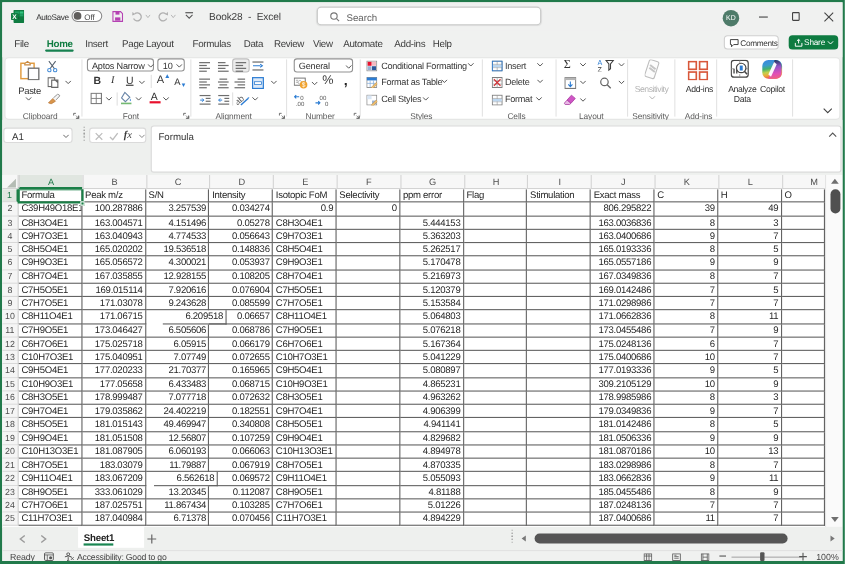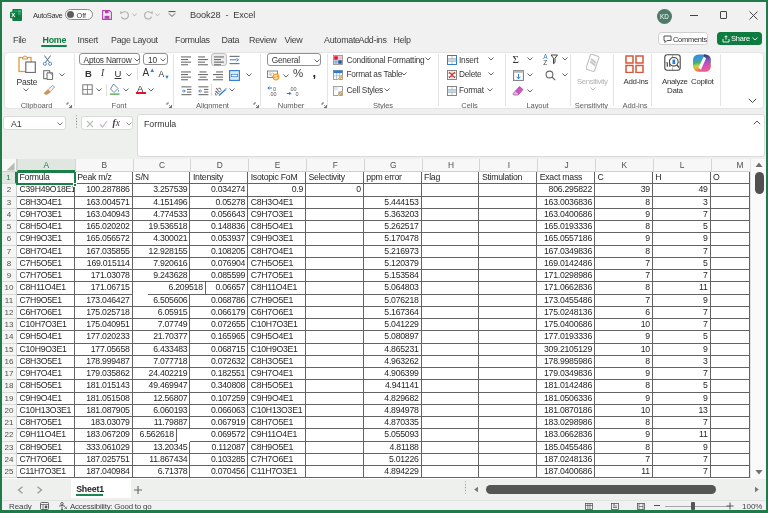--- a/index.html
+++ b/index.html
@@ -69,37 +69,44 @@
         <path d="M10.5 0.8 L8.1 3.4 L10.8 4.6 Z" fill="#b0b0b0"></path>
  </svg>
  <svg class="abs" style="left:153px;top:10.5px" width="5" height="4" viewBox="0 0 5 4">
         <path d="M0.5 0.5 L2.5 3 L4.5 0.5" fill="none" stroke="#b5b5b5" stroke-width="0.9"></path>
       </svg>
  <svg class="abs" style="left:166px;top:9px" width="8" height="7" viewBox="0 0 8 7">
         <rect x="0.5" y="0" width="7" height="1.1" fill="#5a5a5a"></rect>
         <path d="M1 2.5 L4 5.5 L7 2.5" fill="none" stroke="#5a5a5a" stroke-width="1"></path>
       </svg>
  <div class="abs" style="left:188px;top:7.5px;font-size:9.2px;color:#3b3b3b;letter-spacing:-0.1px;">Book28&nbsp;&nbsp;-&nbsp;&nbsp;Excel</div>
+ <div class="abs" style="left:286px;top:4px;width:204px;height:17px;background:#fff;border:1px solid #c9cac9;border-radius:4px;box-shadow:0 0.5px 1px rgba(0,0,0,0.08);">
+   <svg class="abs" style="left:11px;top:4px" width="9" height="9" viewBox="0 0 9 9">
+          <circle cx="3.6" cy="3.6" r="2.9" fill="none" stroke="#757575" stroke-width="1"></circle>
+          <line x1="5.9" y1="5.9" x2="8.3" y2="8.3" stroke="#757575" stroke-width="1"></line>
+        </svg>
+   <div class="abs" style="left:26px;top:3.5px;font-size:8.8px;color:#5f5f5f;">Search</div>
+ </div>
  <div class="abs" style="left:655px;top:6.5px;width:15px;height:15px;border-radius:50%;background:#4e7b69;color:#fff;font-size:6.3px;text-align:center;line-height:15px;letter-spacing:0.2px;">KD</div>
  <div class="abs" style="left:687.5px;top:13.2px;width:8px;height:1.2px;background:#444;"></div>
  <div class="abs" style="left:717.5px;top:9px;width:7.5px;height:7.5px;border:1.1px solid #444;border-radius:1px;"></div>
  <svg class="abs" style="left:746.5px;top:9px" width="9" height="9" viewBox="0 0 9 9">
         <path d="M0.5 0.5 L8.5 8.5 M8.5 0.5 L0.5 8.5" stroke="#444" stroke-width="1"></path>
       </svg>
 </div>
 <div id="tabsrow">
       <div class="tab" style="left:11px;color:#3d3d3d;">File</div>
       <div class="tab" style="left:40.5px;color:#0f7c41;font-weight:bold;">Home</div>
       <div class="tab" style="left:75.5px;color:#3d3d3d;">Insert</div>
       <div class="tab" style="left:109px;color:#3d3d3d;">Page Layout</div>
       <div class="tab" style="left:173px;color:#3d3d3d;">Formulas</div>
       <div class="tab" style="left:219.5px;color:#3d3d3d;">Data</div>
       <div class="tab" style="left:247px;color:#3d3d3d;">Review</div>
       <div class="tab" style="left:282.5px;color:#3d3d3d;">View</div>
-      <div class="tab" style="left:322px;color:#3d3d3d;">Automate</div>
+      <div class="tab" style="left:310px;color:#3d3d3d;">Automate</div>
       <div class="tab" style="left:356.5px;color:#3d3d3d;">Add-ins</div>
       <div class="tab" style="left:391.5px;color:#3d3d3d;">Help</div>
       <div class="abs" style="left:39px;top:17px;width:26px;height:2px;background:#168150;border-radius:1px;"></div>
       <div class="abs" style="left:655.5px;top:3.5px;width:50px;height:13.5px;background:#fff;border:1px solid #cfcfcf;border-radius:3.5px;">
  <svg class="abs" style="left:4px;top:2.5px" width="9" height="8" viewBox="0 0 9 8">
           <path d="M1 1 h7 v4.5 h-4 l-2 2 v-2 h-1 Z" fill="none" stroke="#424242" stroke-width="0.9"></path>
         </svg>
  <div class="abs" style="left:14.5px;top:2.8px;font-size:7.5px;color:#333;letter-spacing:-0.3px;">Comments</div>
 </div>
 <div class="abs" style="left:715px;top:3.5px;width:44.5px;height:13.5px;background:#0e7b41;border-radius:3.5px;">
@@ -848,21 +855,21 @@
         <div class="gc txt" style="left:477.4px;width:57.8px;"></div>
         <div class="gc num" style="left:535.1999999999999px;width:57.8px;">183.0298986</div>
         <div class="gc num" style="left:593.0px;width:57.8px;">8</div>
         <div class="gc num" style="left:650.8px;width:57.8px;">7</div>
         <div class="gc txt" style="left:708.5999999999999px;width:39.40000000000009px;"></div>
       </div>
       <div class="gr" style="top:257.46px;">
         <div class="rn">22</div>
         <div class="gc txt" style="left:15.0px;width:57.8px;">C9H11O4E1</div>
         <div class="gc num" style="left:72.8px;width:57.8px;">183.067209</div>
-        <div class="gc num" style="left:117px;width:57.8px;">6.562618</div>
+        <div class="gc num" style="left:138px;width:57.8px;">6.562618</div>
         <div class="gc num" style="left:188.39999999999998px;width:57.8px;">0.069572</div>
         <div class="gc txt" style="left:246.2px;width:57.8px;">C9H11O4E1</div>
         <div class="gc num" style="left:304.0px;width:57.8px;"></div>
         <div class="gc num" style="left:361.79999999999995px;width:57.8px;">5.055093</div>
         <div class="gc txt" style="left:419.59999999999997px;width:57.8px;"></div>
         <div class="gc txt" style="left:477.4px;width:57.8px;"></div>
         <div class="gc num" style="left:535.1999999999999px;width:57.8px;">183.0662836</div>
         <div class="gc num" style="left:593.0px;width:57.8px;">9</div>
         <div class="gc num" style="left:650.8px;width:57.8px;">11</div>
         <div class="gc txt" style="left:708.5999999999999px;width:39.40000000000009px;"></div>

